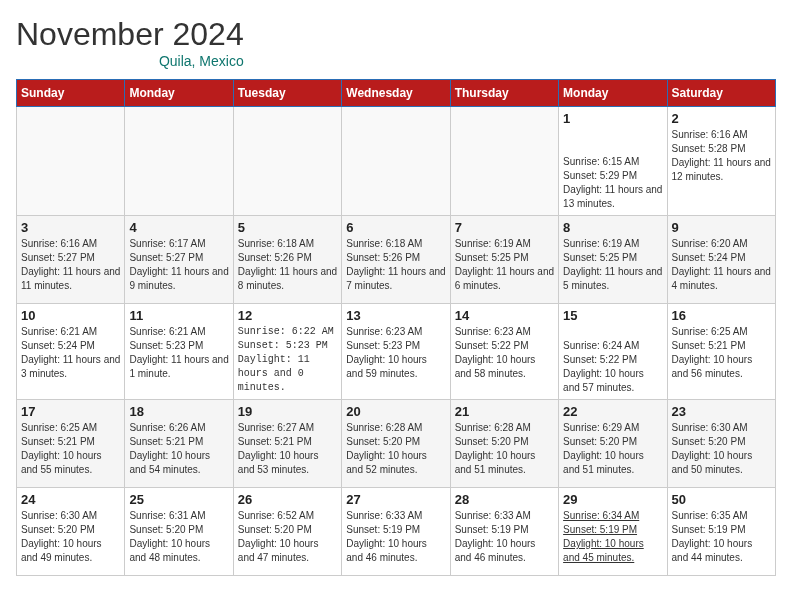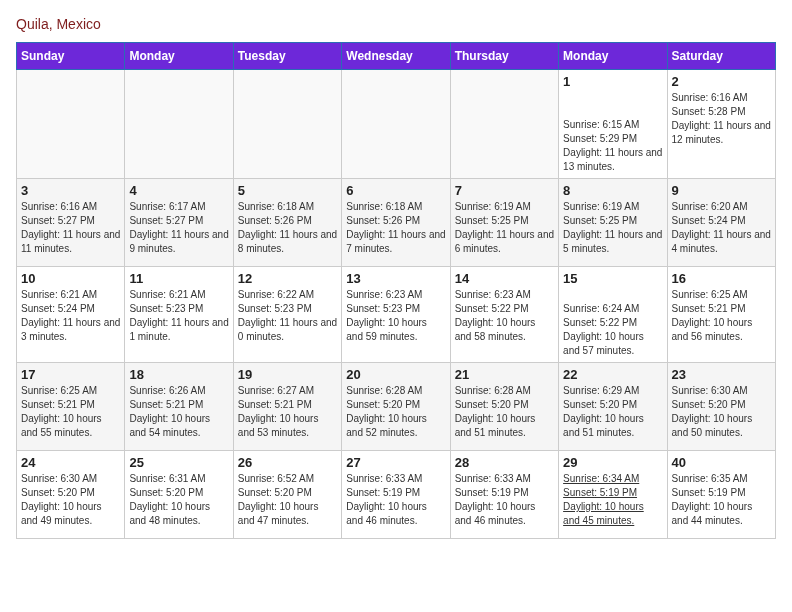--- a/index.html
+++ b/index.html
@@ -35,29 +35,29 @@
     .title-block {
       text-align: right;
     }
     .month-title {
       font-size: 32px;
       font-weight: normal;
       color: #333;
     }
     .location {
       font-size: 14px;
-      color: #7f1d1d;
+      color: #0f766e;
     }
     .calendar {
       width: 100%;
       border-collapse: collapse;
       font-size: 11px;
     }
     .calendar th {
-      background: #6d28d9;
+      background: #b91c1c;
       color: #fff;
       padding: 6px 4px;
       text-align: left;
       font-size: 12px;
       font-weight: bold;
       border: 1px solid #2a6db5;
     }
     .calendar td {
       border: 1px solid #ccc;
       vertical-align: top;
@@ -83,20 +83,21 @@
       font-size: 10px;
       color: #333;
       line-height: 1.4;
     }
   </style>
 </head>
 <body>
 
 <div class="header">
   <div class="title-block">
+    <div class="month-title">November 2024</div>
     <div class="location">Quila, Mexico</div>
   </div>
 </div>
 
 <table class="calendar">
   <thead>
     <tr>
     <th>Sunday</th>
         <th>Monday</th>
         <th>Tuesday</th>
@@ -178,21 +179,21 @@
 Daylight: 11 hours and 3 minutes.</div>
         </td>
         <td>
           <span class="day-num">11</span>
           <div class="day-info" style="white-space: pre-line;">Sunrise: 6:21 AM
 Sunset: 5:23 PM
 Daylight: 11 hours and 1 minute.</div>
         </td>
         <td>
           <span class="day-num">12</span>
-          <div class="day-info" style="white-space: pre-line;">Sunrise: 6:22 AM
+          <div class="day-info" style="white-space: pre-line; font-family: Liberation Mono, monospace;">Sunrise: 6:22 AM
 Sunset: 5:23 PM
 Daylight: 11 hours and 0 minutes.</div>
         </td>
         <td>
           <span class="day-num">13</span>
           <div class="day-info" style="white-space: pre-line;">Sunrise: 6:23 AM
 Sunset: 5:23 PM
 Daylight: 10 hours and 59 minutes.</div>
         </td>
         <td>
@@ -289,20 +290,20 @@
 Sunset: 5:19 PM
 Daylight: 10 hours and 46 minutes.</div>
         </td>
         <td>
           <span class="day-num">29</span>
           <div class="day-info" style="white-space: pre-line; text-decoration: underline;">Sunrise: 6:34 AM
 Sunset: 5:19 PM
 Daylight: 10 hours and 45 minutes.</div>
         </td>
         <td>
-          <span class="day-num">40</span>
+          <span class="day-num">50</span>
           <div class="day-info" style="white-space: pre-line;">Sunrise: 6:35 AM
 Sunset: 5:19 PM
 Daylight: 10 hours and 44 minutes.</div>
         </td>
       </tr>
     </tbody>
 </table>
 
 </body></html>

